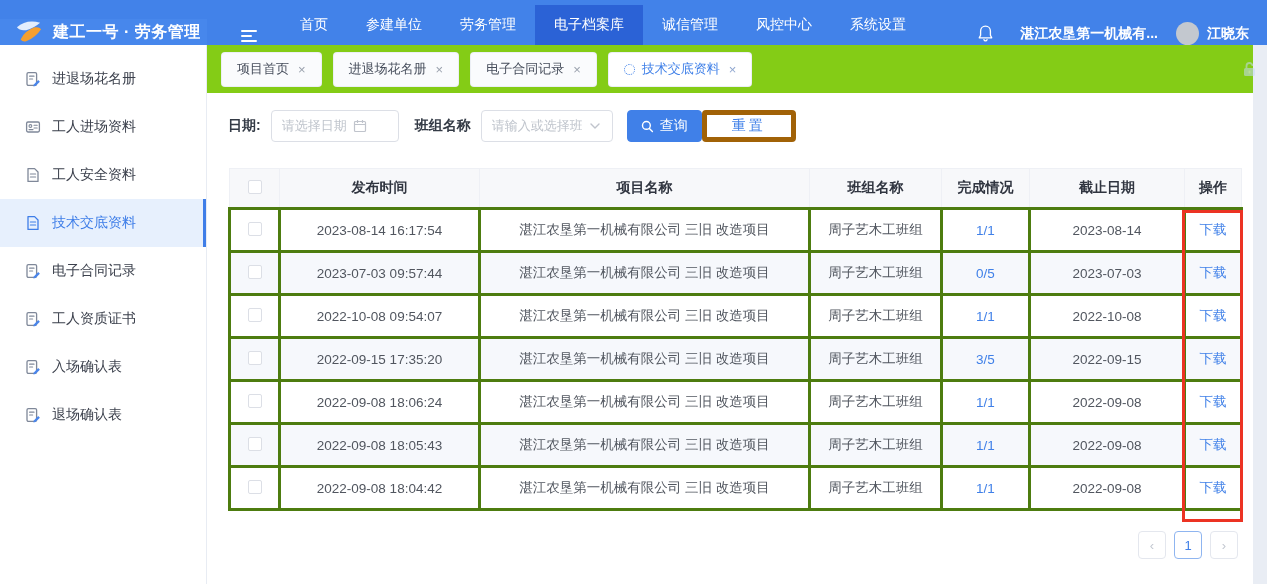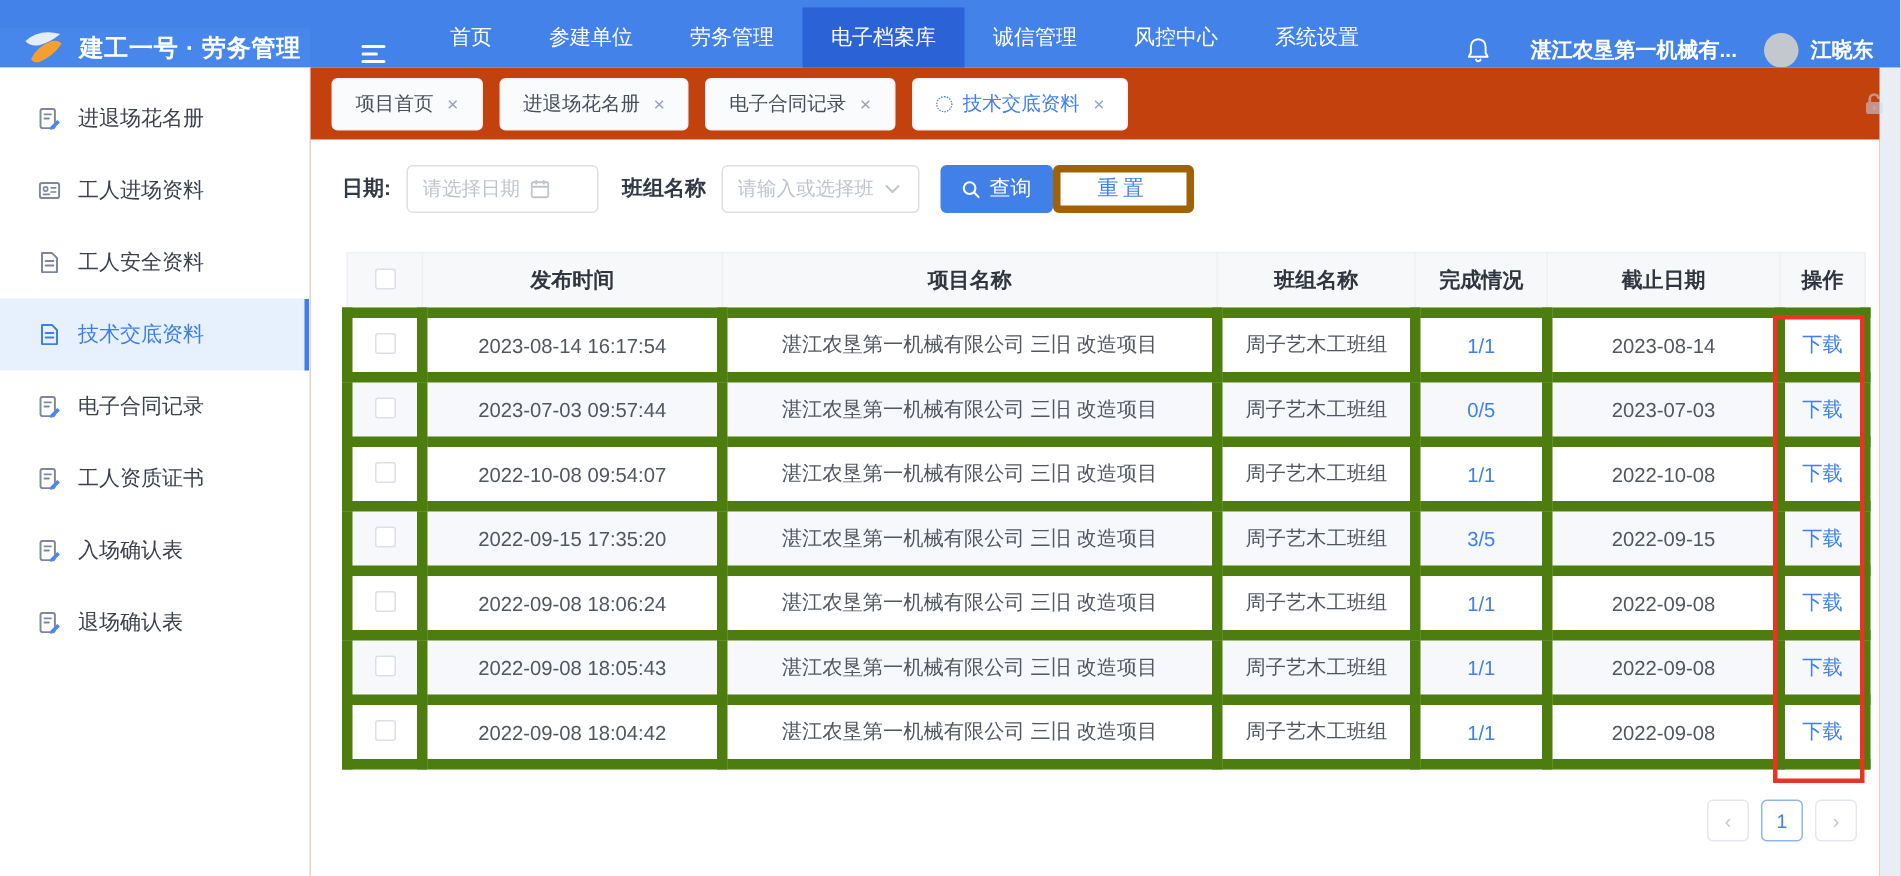--- a/index.html
+++ b/index.html
@@ -26,21 +26,21 @@
 
   
   .main { display:flex; height:539px; }
   .sidebar { width:207px; flex:0 0 auto; background:#fff; border-right:1px solid #e8ecf3; padding-top:10px; }
   .side-item { height:48px; display:flex; align-items:center; gap:11px; padding-left:25px;
     font-size:14px; color:#3c414d; cursor:pointer; }
   .side-item .s-icon { width:16px; height:16px; color:#7f8899; flex:0 0 auto; }
   .side-item.active { background:#e7f0fd; color:#3f7ee8; box-shadow:inset -3px 0 0 #3f7ee8; }
   .side-item.active .s-icon { color:#3f7ee8; }
 
-  .content { flex:1; position:relative; background:#c2410c; }
+  .content { flex:1; position:relative; background:#84cc16; }
   .rstrip { position:absolute; top:0; right:0; bottom:0; width:14px; background:#e9edf4; }
 
   
   .tabbar { height:48px; display:flex; align-items:center; gap:13px; padding:0 40px 0 15px; position:relative; }
   .tab { height:33px; display:flex; align-items:center; padding:0 15px; background:#fafbfd;
     border-radius:3px; font-size:13px; color:#474e5c; cursor:pointer; white-space:nowrap;
     box-shadow:0 0 0 1px #eceff5; }
   .tab.active { background:#fff; color:#4080e8; }
   .tab .spinner { display:none; width:11px; height:11px; border:1.6px dotted #4080e8; border-radius:50%; margin-right:7px; }
   .tab.loading .spinner { display:inline-block; }
@@ -65,21 +65,21 @@
     border-radius:4px; font-size:14px; cursor:pointer; }
   .btn-primary { background:#4080e8; color:#fff; border:1px solid #4080e8; padding:0 13px; margin-left:14px; }
   .btn-primary .mag { width:13px; height:13px; margin-right:6px; }
   .btn-outline { background:#fff; color:#4080e8; border:5px solid #a16207; padding:0 25px; letter-spacing:3px; }
 
   
   .table-wrap { position:relative; }
   table { width:100%; border-collapse:collapse; table-layout:fixed; }
   th { height:40px; background:#f7f8fa; font-size:14px; font-weight:bold; color:#303540;
     border:1px solid #eef0f5; text-align:center; }
-  td { height:43px; font-size:13.5px; color:#51565f; border:7px solid #4d7c0f; text-align:center;
+  td { height:43px; font-size:13.5px; color:#51565f; border:3px solid #4d7c0f; text-align:center;
     overflow:hidden; white-space:nowrap; }
   tbody tr:nth-child(even) td { background:#f6f8fc; }
   .col-check { width:50px; }
   .col-publish { width:200px; }
   .col-project { width:330px; }
   .col-team { width:132px; }
   .col-completion { width:88px; }
   .col-deadline { width:155px; }
   .col-action { width:57px; }
   .checkbox { display:inline-block; width:14px; height:14px; border:1px solid #dcdfe6; border-radius:2px; background:#fff; cursor:pointer; }

